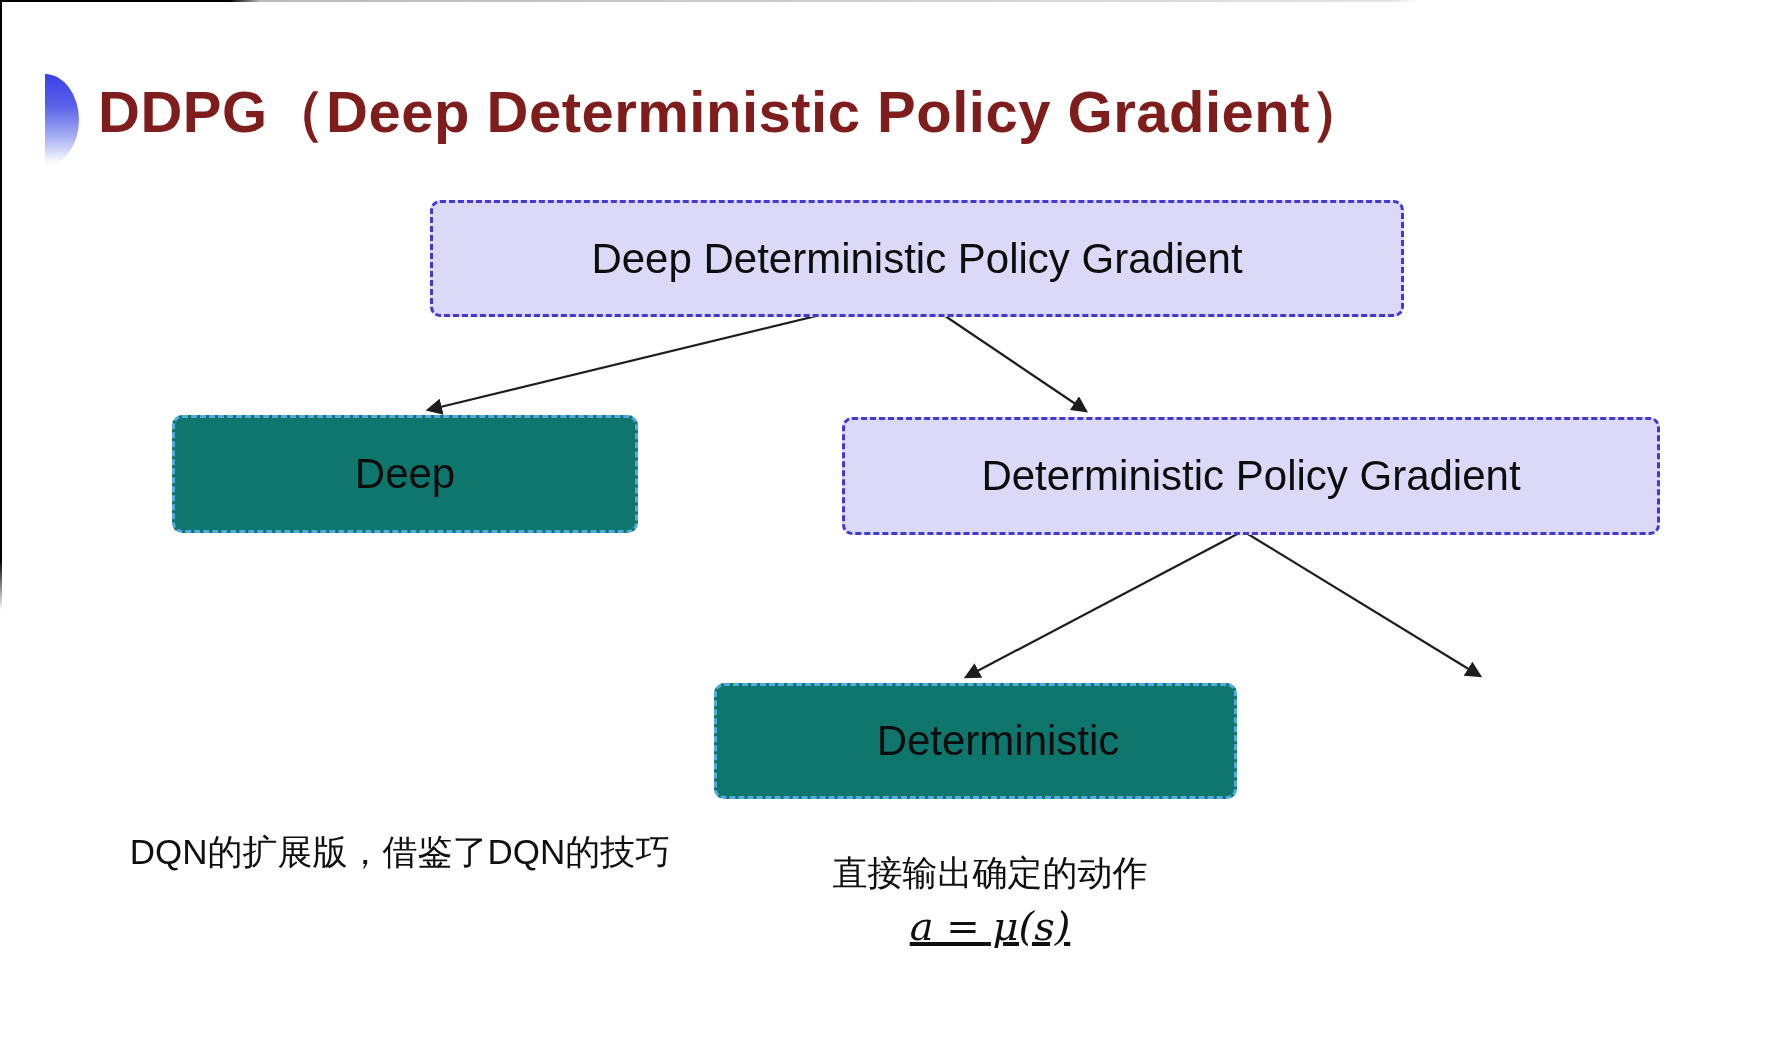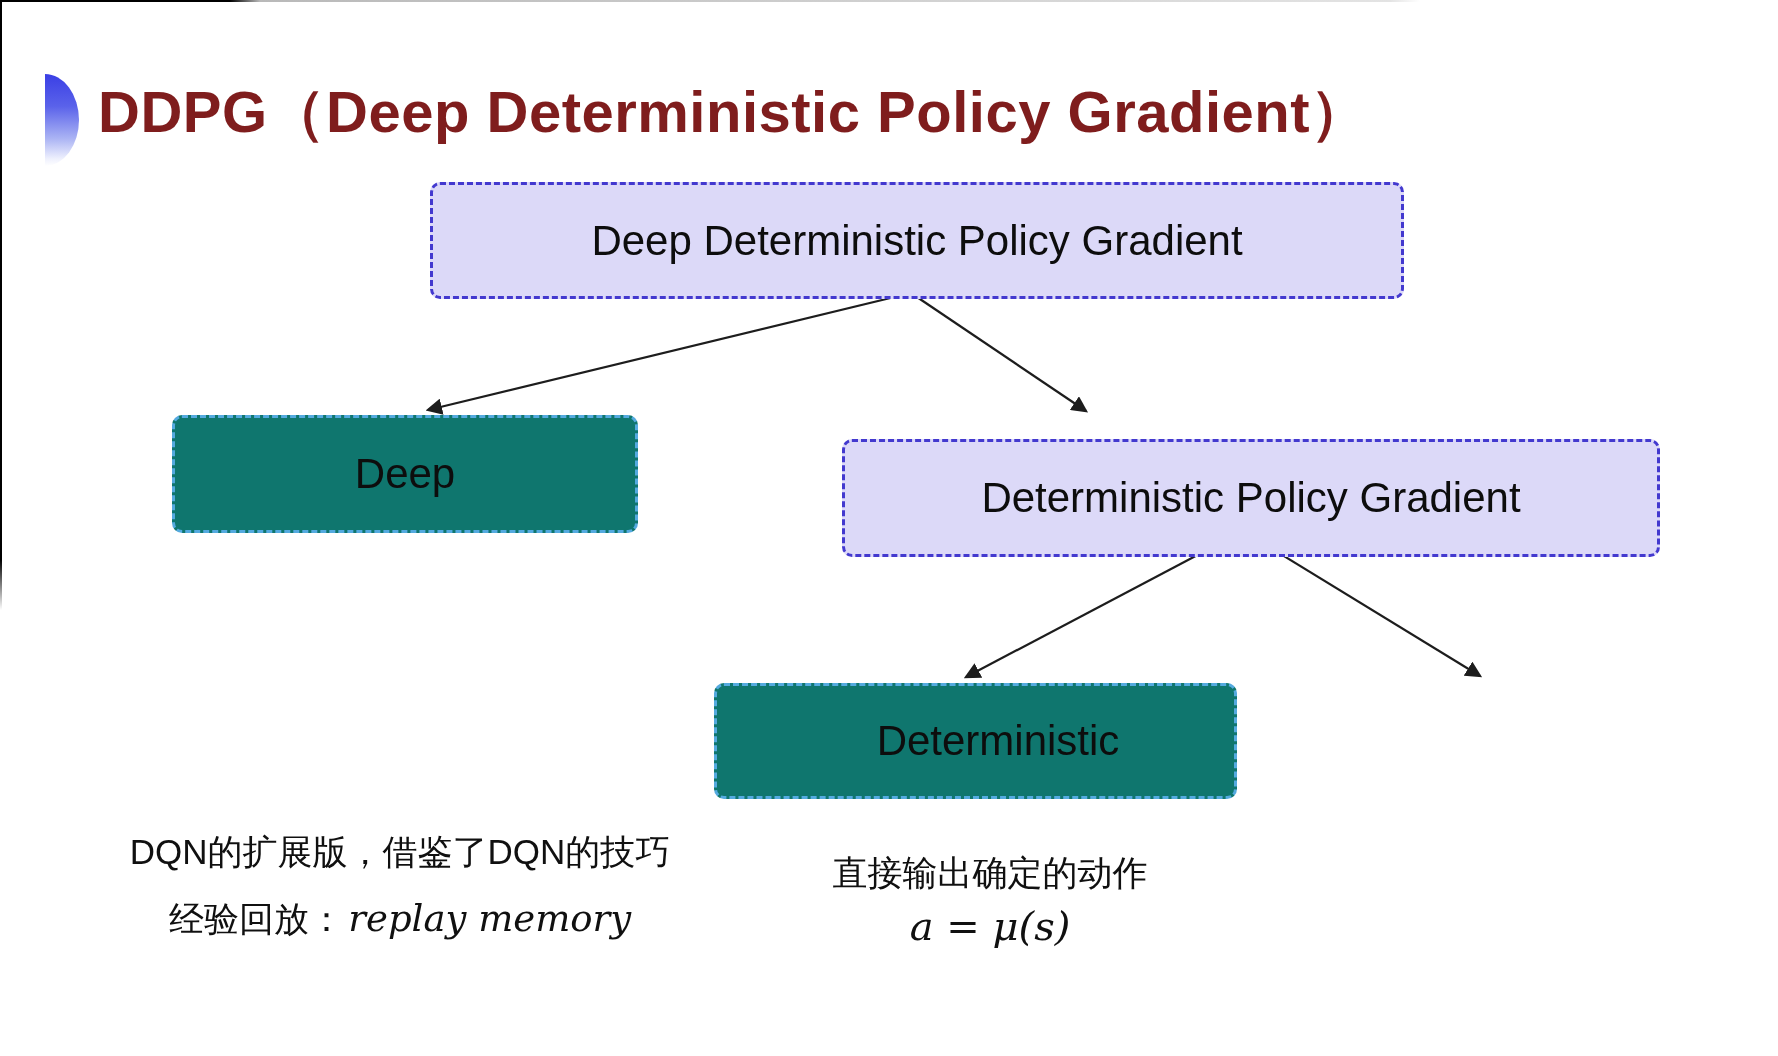--- a/index.html
+++ b/index.html
@@ -43,36 +43,36 @@
   
   .node {
     position: absolute; z-index: 2;
     display: flex; align-items: center; justify-content: center;
     border-radius: 10px;
     font-size: 42px; color: #0d0d0d; white-space: nowrap;
   }
   .node.purple { background: #dcd9f8; border: 3px dashed #4339cf; }
   .node.cyan   { background: #0f766e; border: 3px dashed #54aadf; }
 
-  .node-root { left: 430px; top: 182px; width: 968px; height: 111px; }
+  .node-root { left: 430px; top: 200px; width: 968px; height: 111px; }
   .node-deep { left: 172px; top: 415px; width: 460px; height: 112px; }
-  .node-dpg  { left: 842px; top: 439px; width: 812px; height: 112px; }
+  .node-dpg  { left: 842px; top: 417px; width: 812px; height: 112px; }
   .node-det  { left: 714px; top: 683px; width: 472px; height: 110px; padding-left: 45px; }
   .node-pg   { left: 1259px; top: 683px; width: 474px; height: 110px; }
 
   
   .note { position: absolute; z-index: 2; text-align: center; color: #101010; }
   .note .cjk { font-size: 35px; }
   .note .math {
     font-family: "DejaVu Serif", "Liberation Serif", serif;
     font-style: italic; font-size: 37px;
   }
   .note-deep { left: 110px; top: 822px; width: 580px; line-height: 60px; }
   .note-det  { left: 770px; top: 850px; width: 440px; line-height: 46px; }
-  .note-det .formula { font-size: 40px; }
+  .note-det .formula { font-size: 40px; text-decoration: underline; }
   .note-pg   { left: 1286px; top: 850px; width: 420px; line-height: 46px; }
 </style>
 </head>
 <body>
 
 <div class="stage">
 
   <div class="edge-top"></div>
   <div class="edge-left"></div>
 
@@ -105,24 +105,20 @@
 
   <div class="node cyan node-det">
     <span>Deterministic</span>
   </div>
 
 
   <div class="note note-deep">
     <div>
       <span class="cjk">DQN的扩展版，借鉴了DQN的技巧</span>
     </div>
-    <div>
-      <span class="cjk">经验回放：</span>
-      <span class="math">replay memory</span>
-    </div>
   </div>
 
   <div class="note note-det">
     <div>
       <span class="cjk">直接输出确定的动作</span>
     </div>
     <div>
       <span class="math formula">a = μ(s)</span>
     </div>
   </div>

